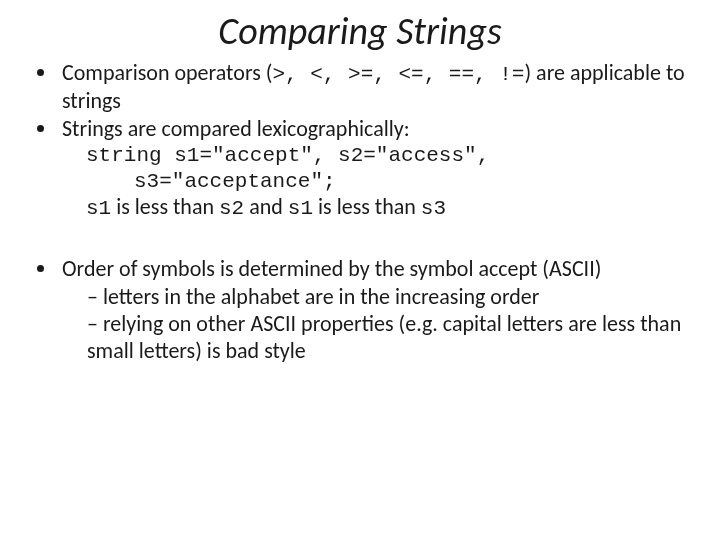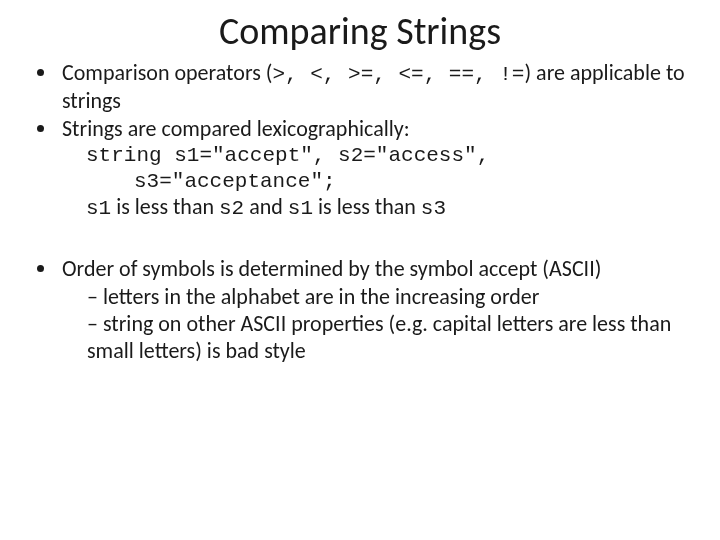--- a/index.html
+++ b/index.html
@@ -17,20 +17,21 @@
     width: 720px;
     height: 540px;
     padding: 8px 30px 20px 30px;
   }
   h1.title {
     margin: 0 0 6px 0;
     font-size: 38px;
     font-weight: 400;
     text-align: center;
     font-family: Calibri, "Segoe UI", Arial, sans-serif;
+    font-style: italic;
   }
   ul.outer {
     margin: 0;
     padding: 0 0 0 28px;
     list-style-type: disc;
     font-size: 22px;
     line-height: 1.22;
   }
   ul.outer > li {
     margin-bottom: 2px;
@@ -78,18 +79,18 @@
 
   </ul>
 
   <div class="gap"></div>
 
   <ul class="outer">
     <li>
       <span>Order of symbols is determined by the symbol accept (ASCII)</span>
       <ul class="inner">
         <li><span>letters in the alphabet are in the increasing order</span></li>
-        <li><span>string on other ASCII properties (e.g. capital letters are less than small letters) is bad style</span></li>
+        <li><span>relying on other ASCII properties (e.g. capital letters are less than small letters) is bad style</span></li>
       </ul>
     </li>
   </ul>
 
 </div>
 
 </body></html>

